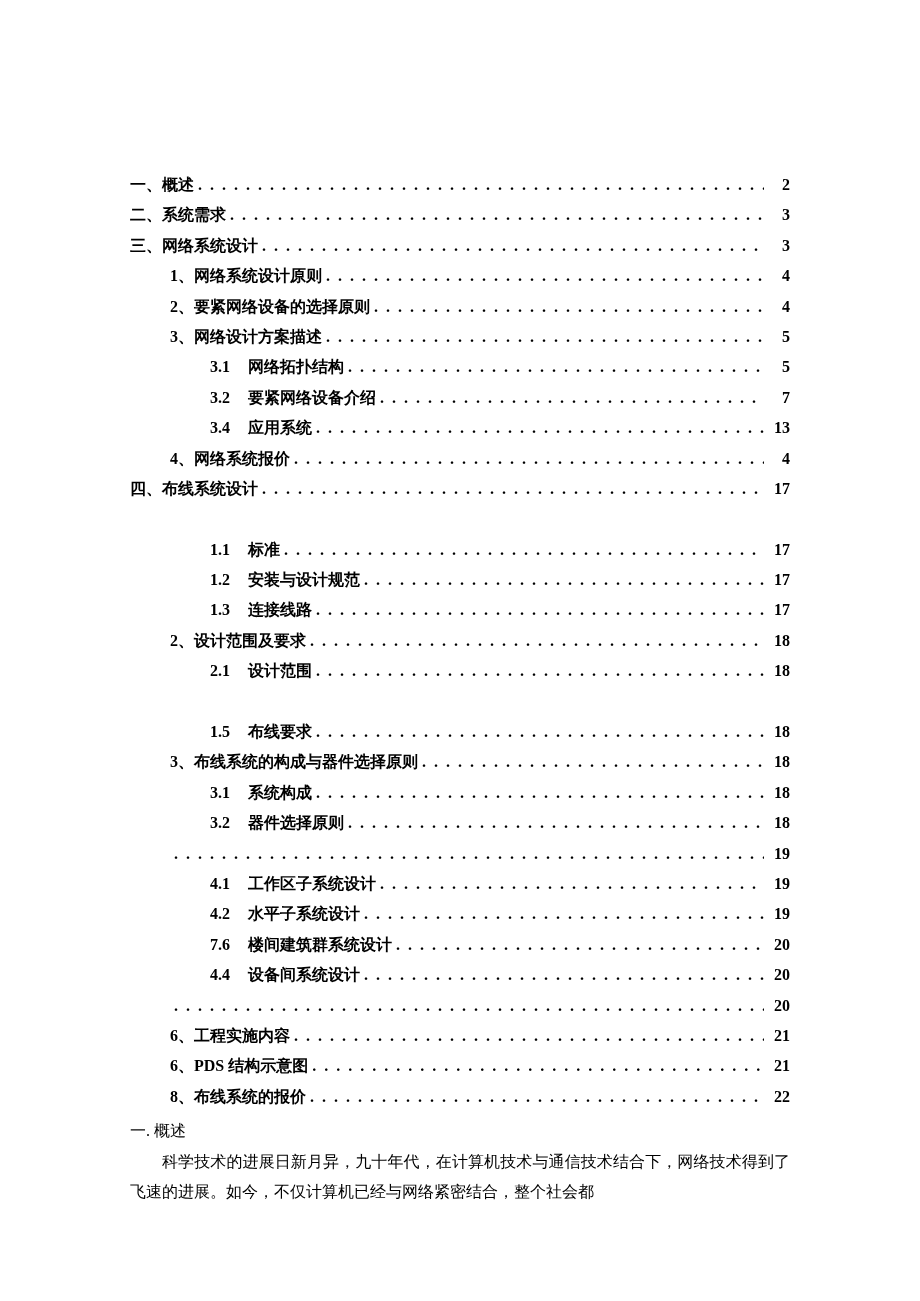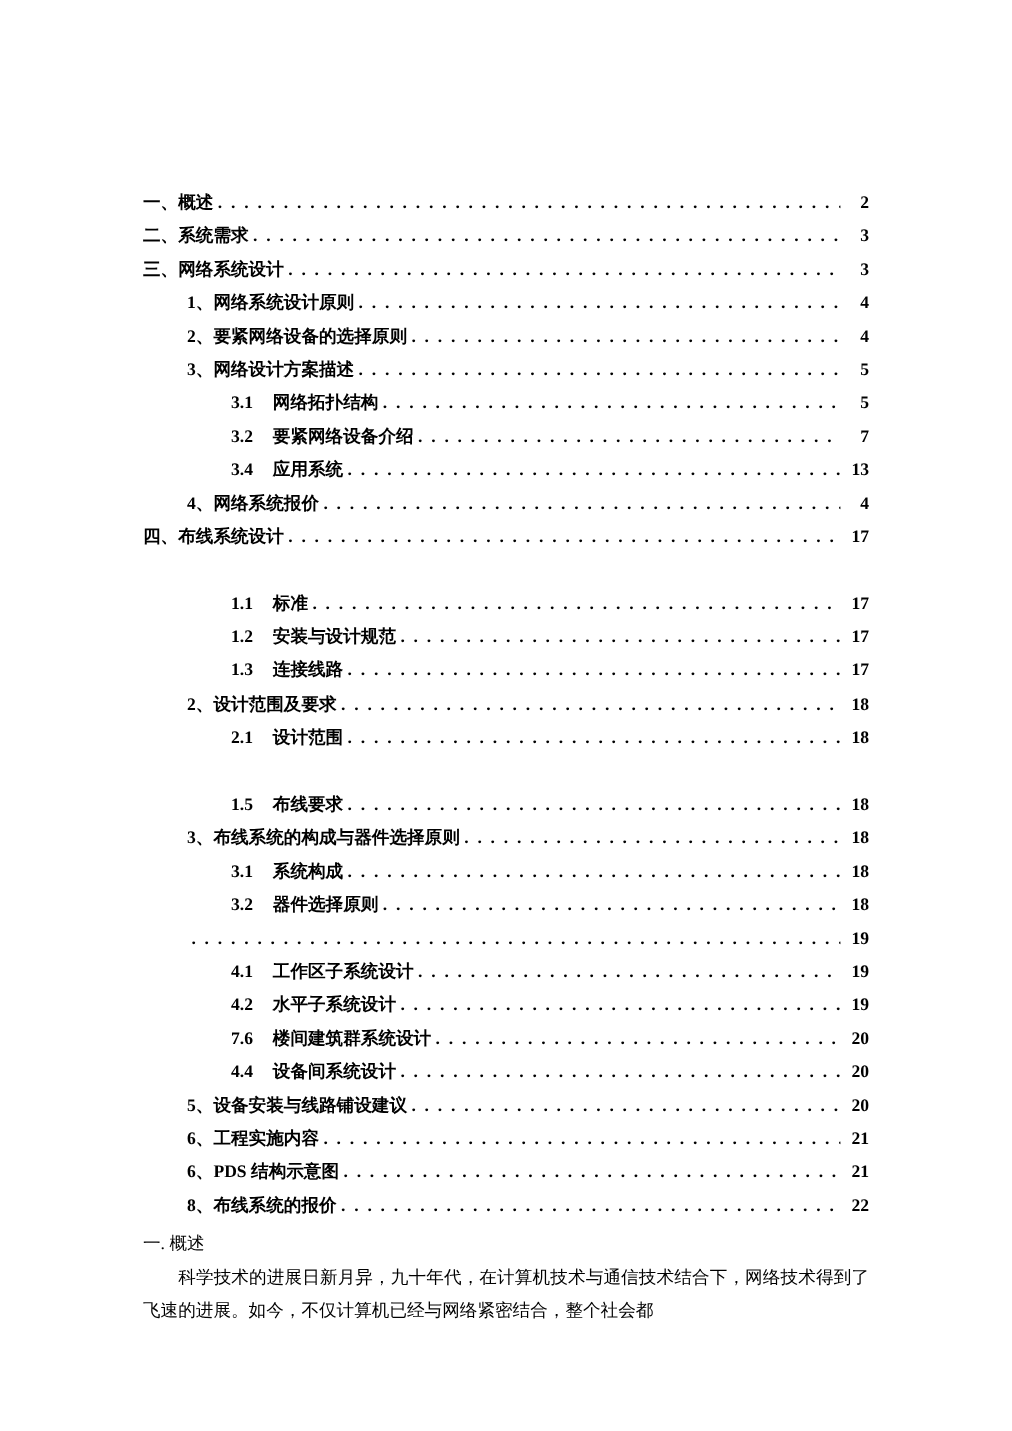--- a/index.html
+++ b/index.html
@@ -180,21 +180,20 @@
         <span><span class="num-col">7.6</span><span>楼间建筑群系统设计</span></span>
         <span class="toc-leader"></span>
         <span class="page-num">20</span>
       </div>
       <div class="toc-line indent-2">
         <span><span class="num-col">4.4</span><span>设备间系统设计</span></span>
         <span class="toc-leader"></span>
         <span class="page-num">20</span>
       </div>
       <div class="toc-line indent-1">
-        <span>5、设备安装与线路铺设建议</span>
         <span class="toc-leader"></span>
         <span class="page-num">20</span>
       </div>
       <div class="toc-line indent-1">
         <span>6、工程实施内容</span>
         <span class="toc-leader"></span>
         <span class="page-num">21</span>
       </div>
       <div class="toc-line indent-1">
         <span>6、PDS 结构示意图</span>

